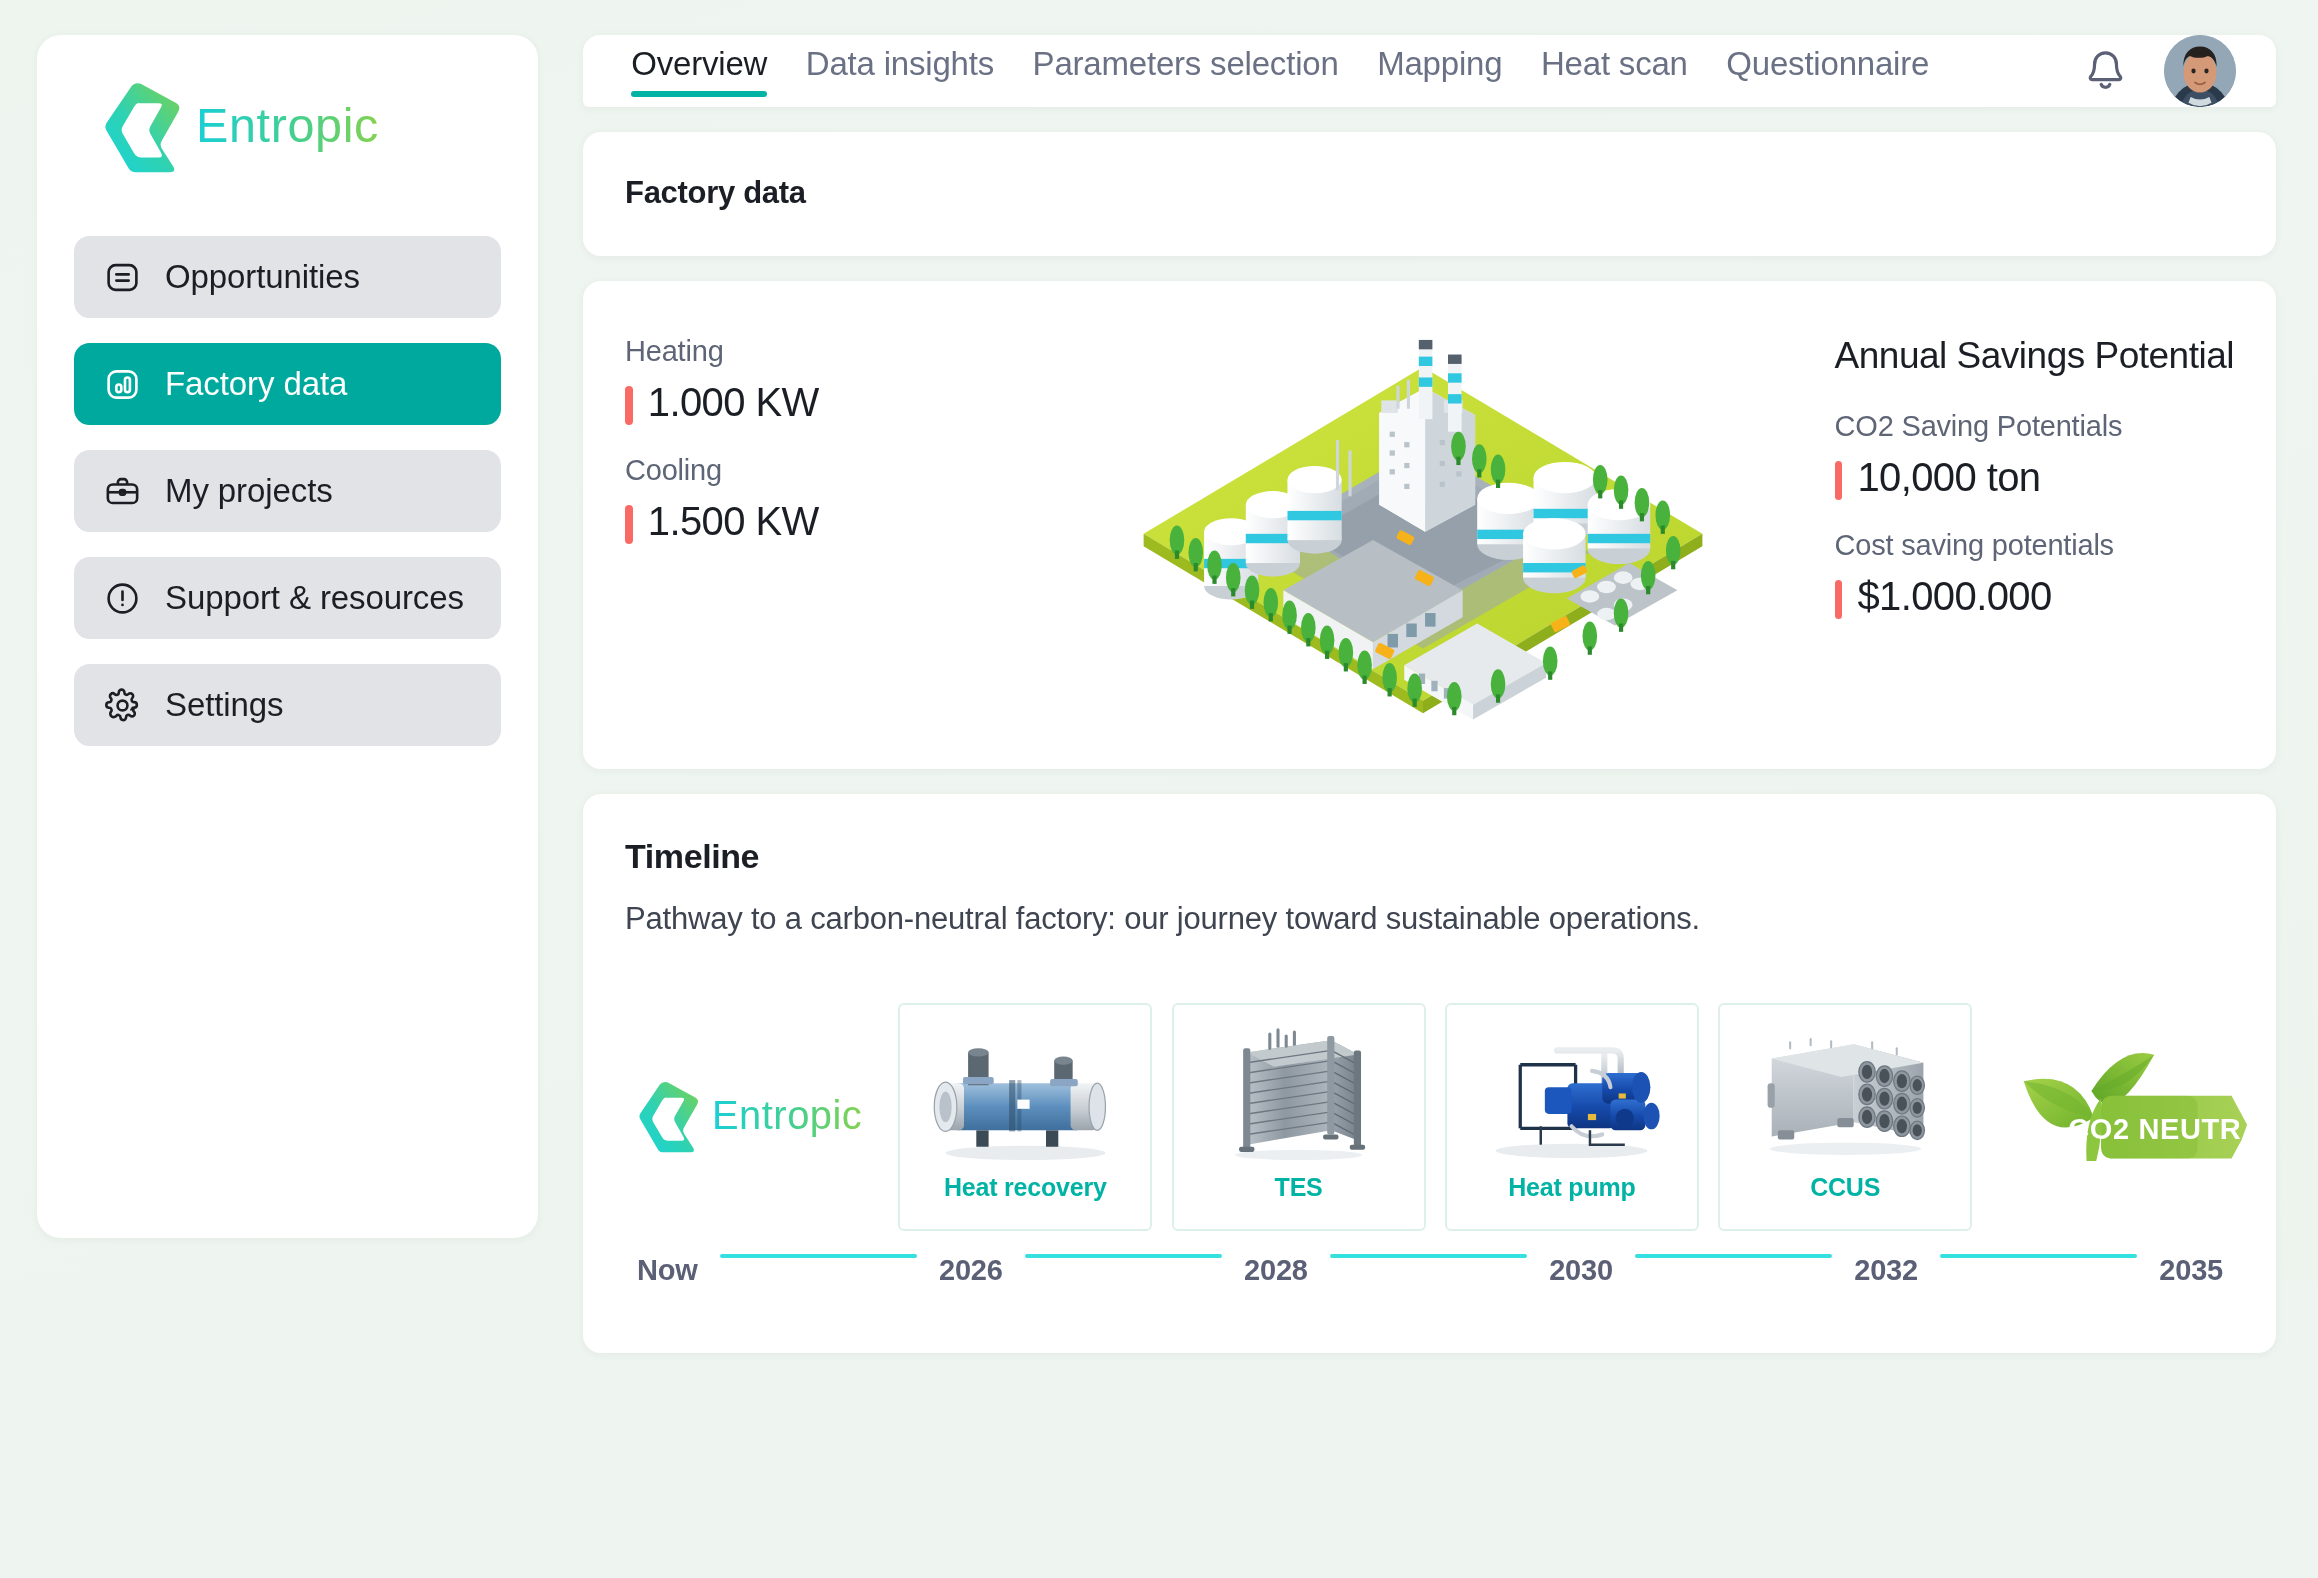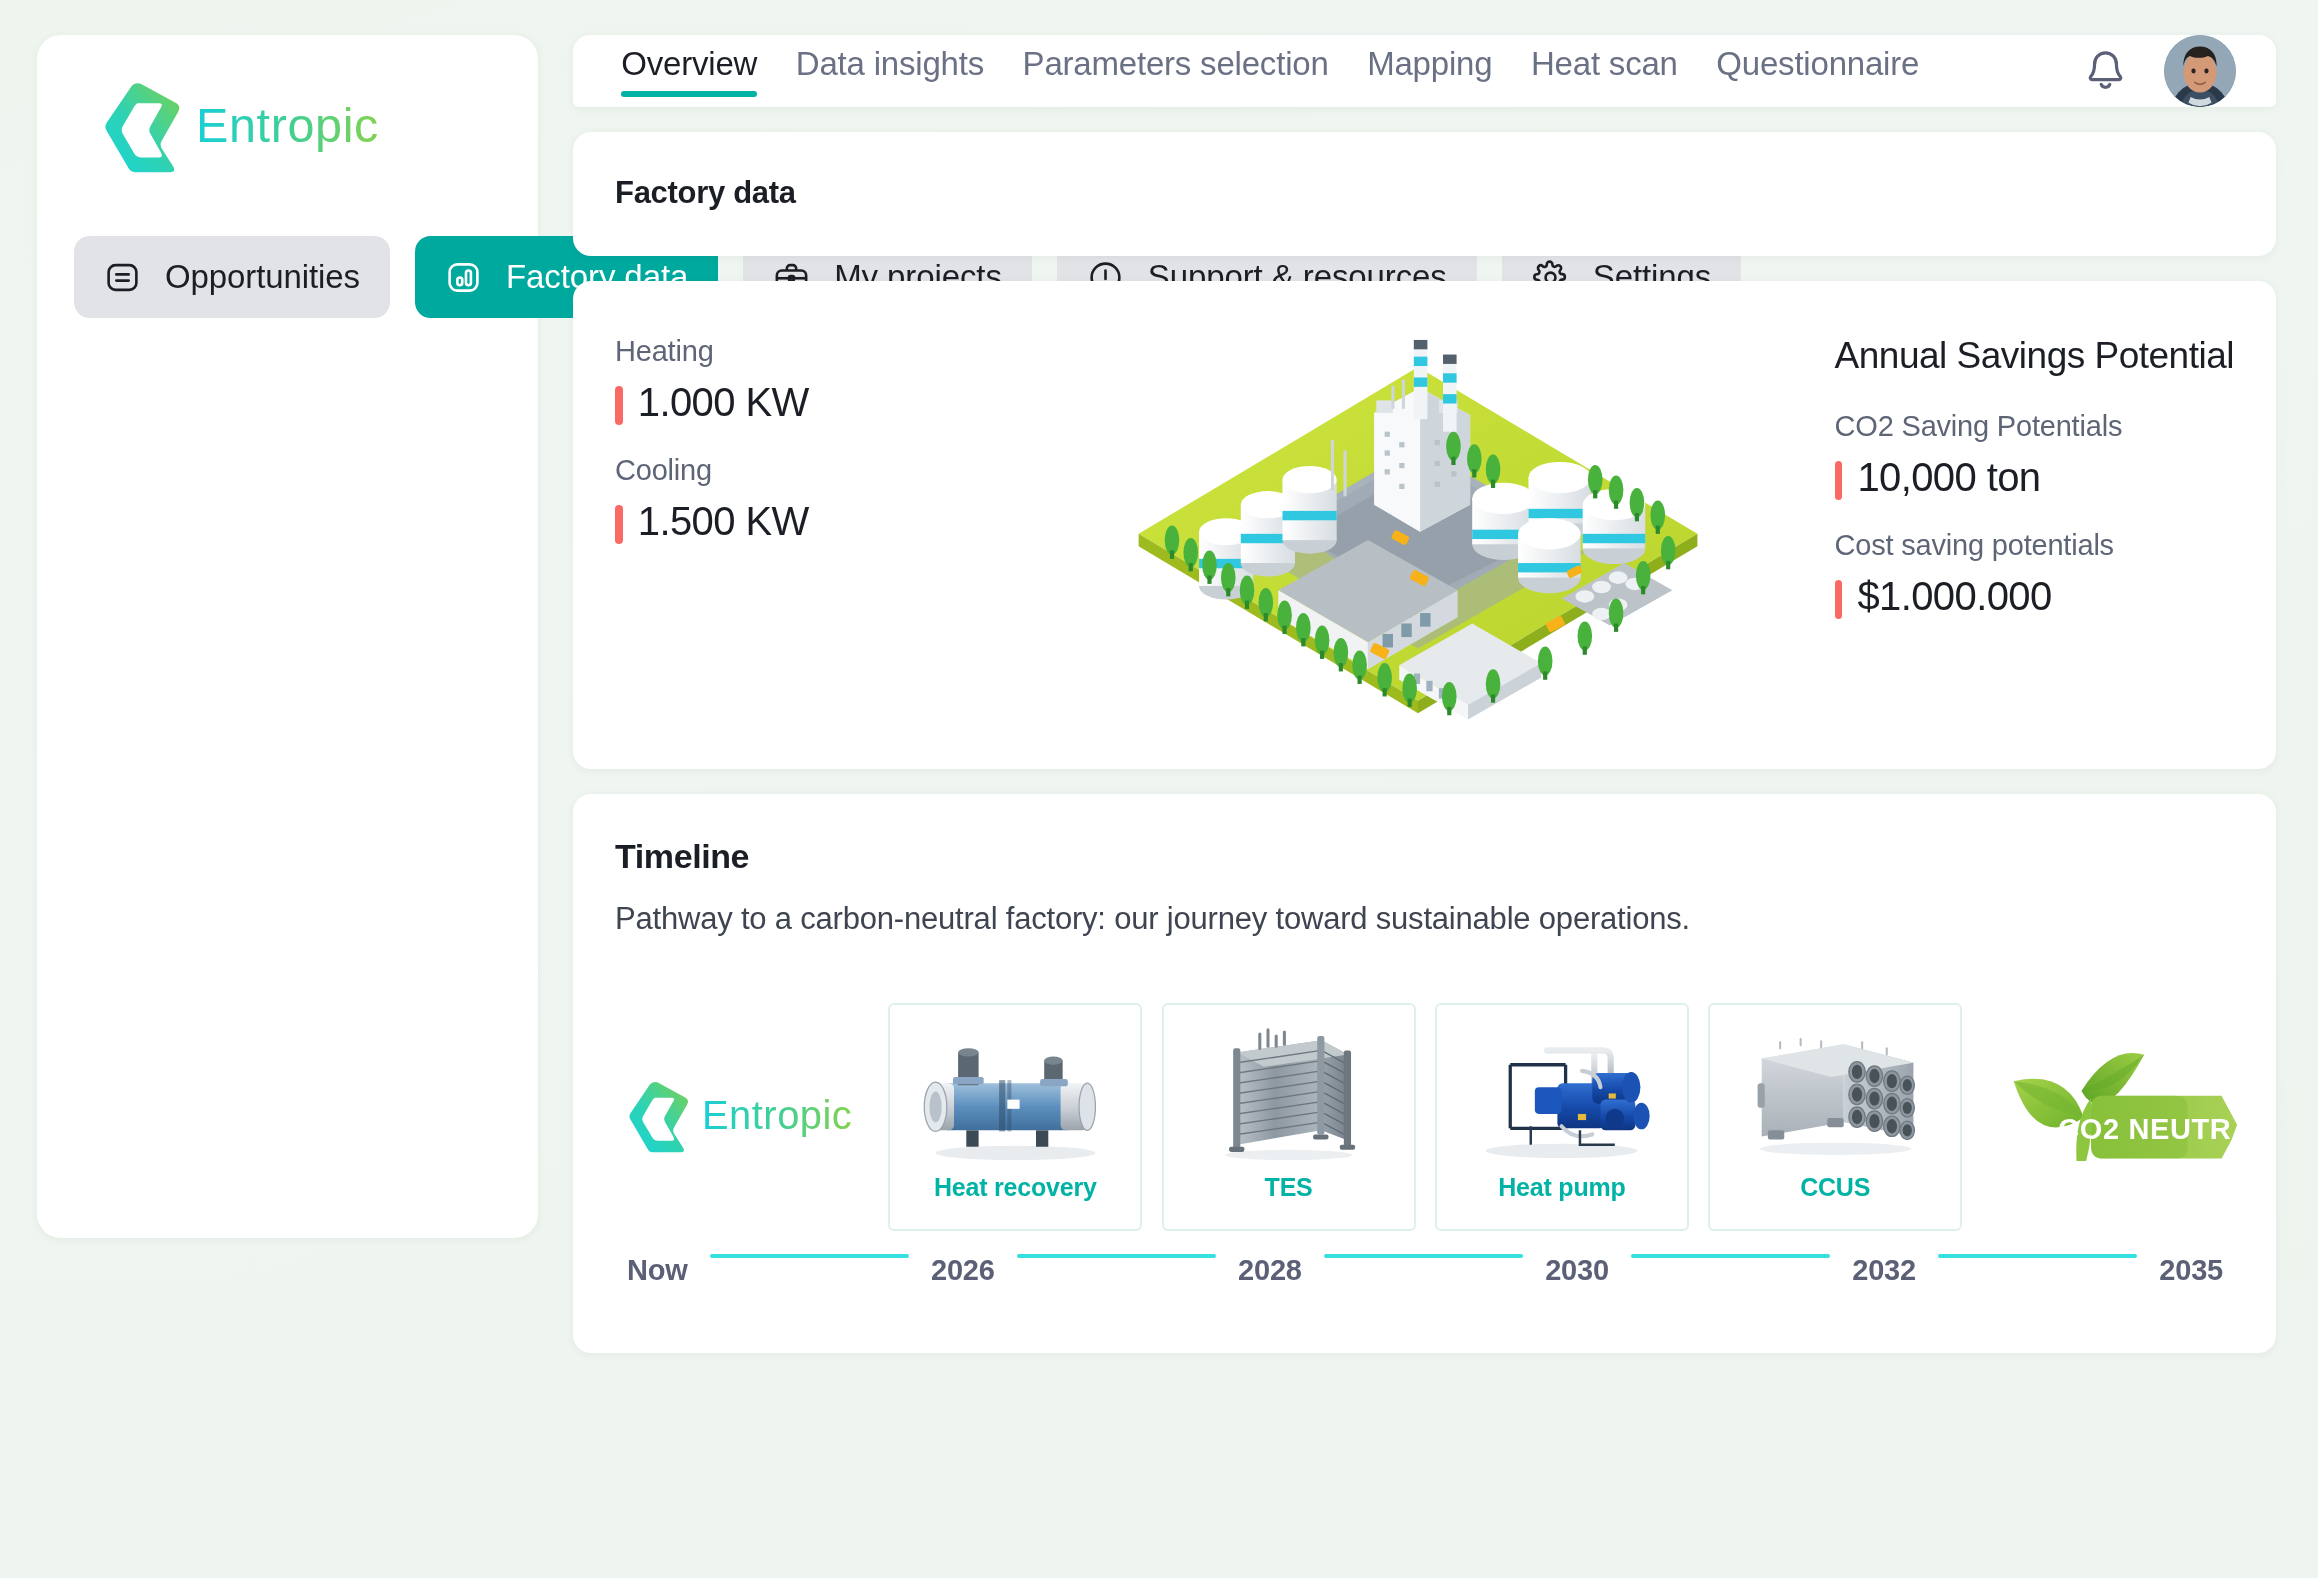--- a/index.html
+++ b/index.html
@@ -28,21 +28,21 @@
     background: #ffffff;
     border-radius: 24px;
     padding: 47px 37px 0 37px;
     box-shadow: 0 1.2px 8.5px rgba(30,60,40,.05);
   }
 
   .logo-row { display: flex; align-items: center; gap: 11px; padding-left: 29px; margin-bottom: 63px; }
   .logo-mark { width: 82px; height: 91px; flex: 0 0 82px; }
   .logo-word { height: 56px; }
 
-  .nav { display: flex; flex-direction: row; gap: 25px; }
+  .nav { display: flex; flex-direction: column; gap: 25px; }
 
   .nav-item {
     height: 82px;
     border-radius: 15.7px;
     background: #e2e3e7;
     display: flex;
     align-items: center;
     gap: 24px;
     padding: 0 30px;
     cursor: pointer;
@@ -51,21 +51,21 @@
   .nav-icon { width: 37px; height: 37px; flex: 0 0 37px; display: block; }
   .nav-label {
     font-size: 33px;
     color: #1b1f25;
     letter-spacing: -0.1px;
     white-space: nowrap;
   }
   .nav-item.active .nav-label { color: #ffffff; }
 
   
-  .main { flex: 1; display: flex; flex-direction: column; gap: 25px; min-width: 0; }
+  .main { flex: 1; display: flex; flex-direction: column; gap: 25px; min-width: 0; margin-left: 10px; }
 
   
   .topbar {
     background: #ffffff;
     border-radius: 17px 17px 6px 6px;
     height: 138px;
     display: flex;
     align-items: center;
     padding: 0 40px 0 29px;
     box-shadow: 0 1.2px 8.5px rgba(30,60,40,.05);

